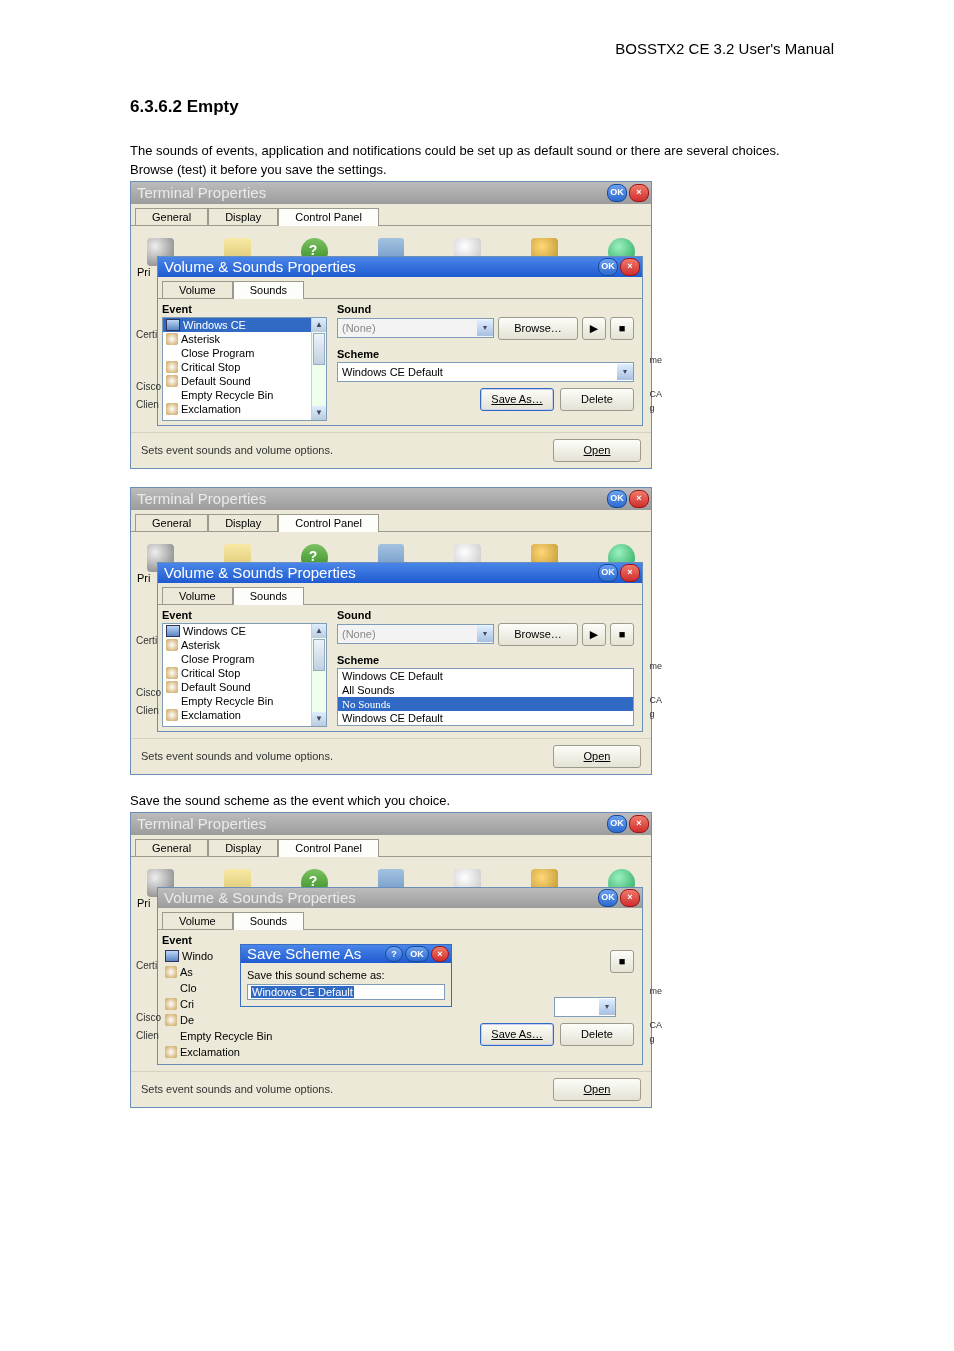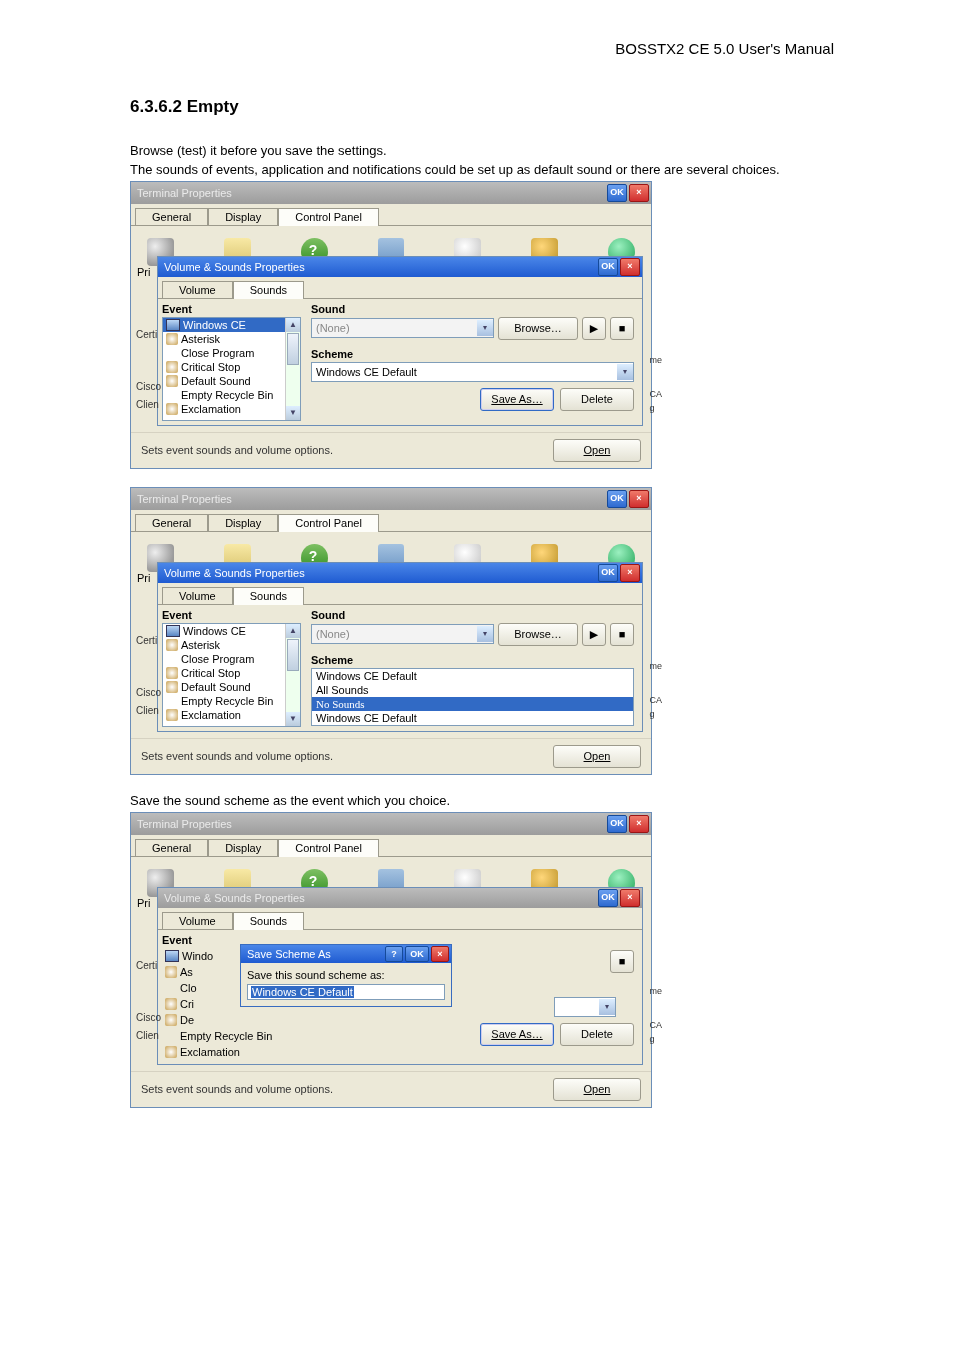--- a/index.html
+++ b/index.html
@@ -47,26 +47,26 @@
     background: linear-gradient(#4a86e8, #1f5bd1);
     display: flex;
     align-items: center;
     padding: 0 2px 0 6px;
     color: #fff;
   }
   .titlebar.grey {
     background: linear-gradient(#bcbcbc, #9c9c9c);
     color: #eaeaea;
   }
-  .titlebar span.ttl { flex: 1; font-size:11px; }
+  .titlebar span.ttl { flex: 1; font-size:15px; }
   .tbtn {
     width: 18px; height: 16px;
     background: linear-gradient(#6aa0f0,#2e6ad0);
     border: 1px solid #154a9a;
-    border-radius: 2px;
+    border-radius: 8px;
     color: #fff;
     font-size: 9px;
     line-height: 14px;
     text-align: center;
     margin-left: 2px;
     font-weight: bold;
   }
   .tbtn.x { background: linear-gradient(#f07a6a,#d02e2e); border-color:#9a1515;}
 
   .tab-strip {
@@ -120,21 +120,21 @@
   }
   .pri-label { position: absolute; left: 6px; top: 40px; font-size:11px; color:#000; }
   .inner-dialog .titlebar { height: 20px; }
 
   .inner-body {
     display: flex;
     padding: 4px;
     gap: 10px;
   }
   .left-col {
-    width: 139px;
+    width: 165px;
     position: relative;
   }
   .right-col { flex:1; padding-right:4px; }
 
   .strong-label { font-weight: bold; font-size: 11px; margin-bottom: 2px; }
 
   .listbox {
     background: #fff;
     border: 1px solid #7f9db9;
     height: 102px;
@@ -203,26 +203,26 @@
 
   .modal {
     border:1px solid #386cc0; background:#ece9d8;
     width: 210px;
   }
   .modal .titlebar { height:18px; }
 </style>
 </head>
 <body>
 <div class="page">
-  <div class="header">BOSSTX2 CE 5.0 User's Manual</div>
+  <div class="header">BOSSTX2 CE 3.2 User's Manual</div>
 
   <div class="section-title">6.3.6.2 Empty</div>
 
+  <div class="body-text">The sounds of events, application and notifications could be set up as default sound or there are several choices.</div>
   <div class="body-text">Browse (test) it before you save the settings.</div>
-  <div class="body-text">The sounds of events, application and notifications could be set up as default sound or there are several choices.</div>
 
   <div class="window">
     <div class="titlebar grey">
       <span class="ttl">Terminal Properties</span>
       <div class="tbtn">OK</div>
       <div class="tbtn x">×</div>
     </div>
     <div class="tab-strip">
       <div class="tab">General</div>
       <div class="tab">Display</div>

